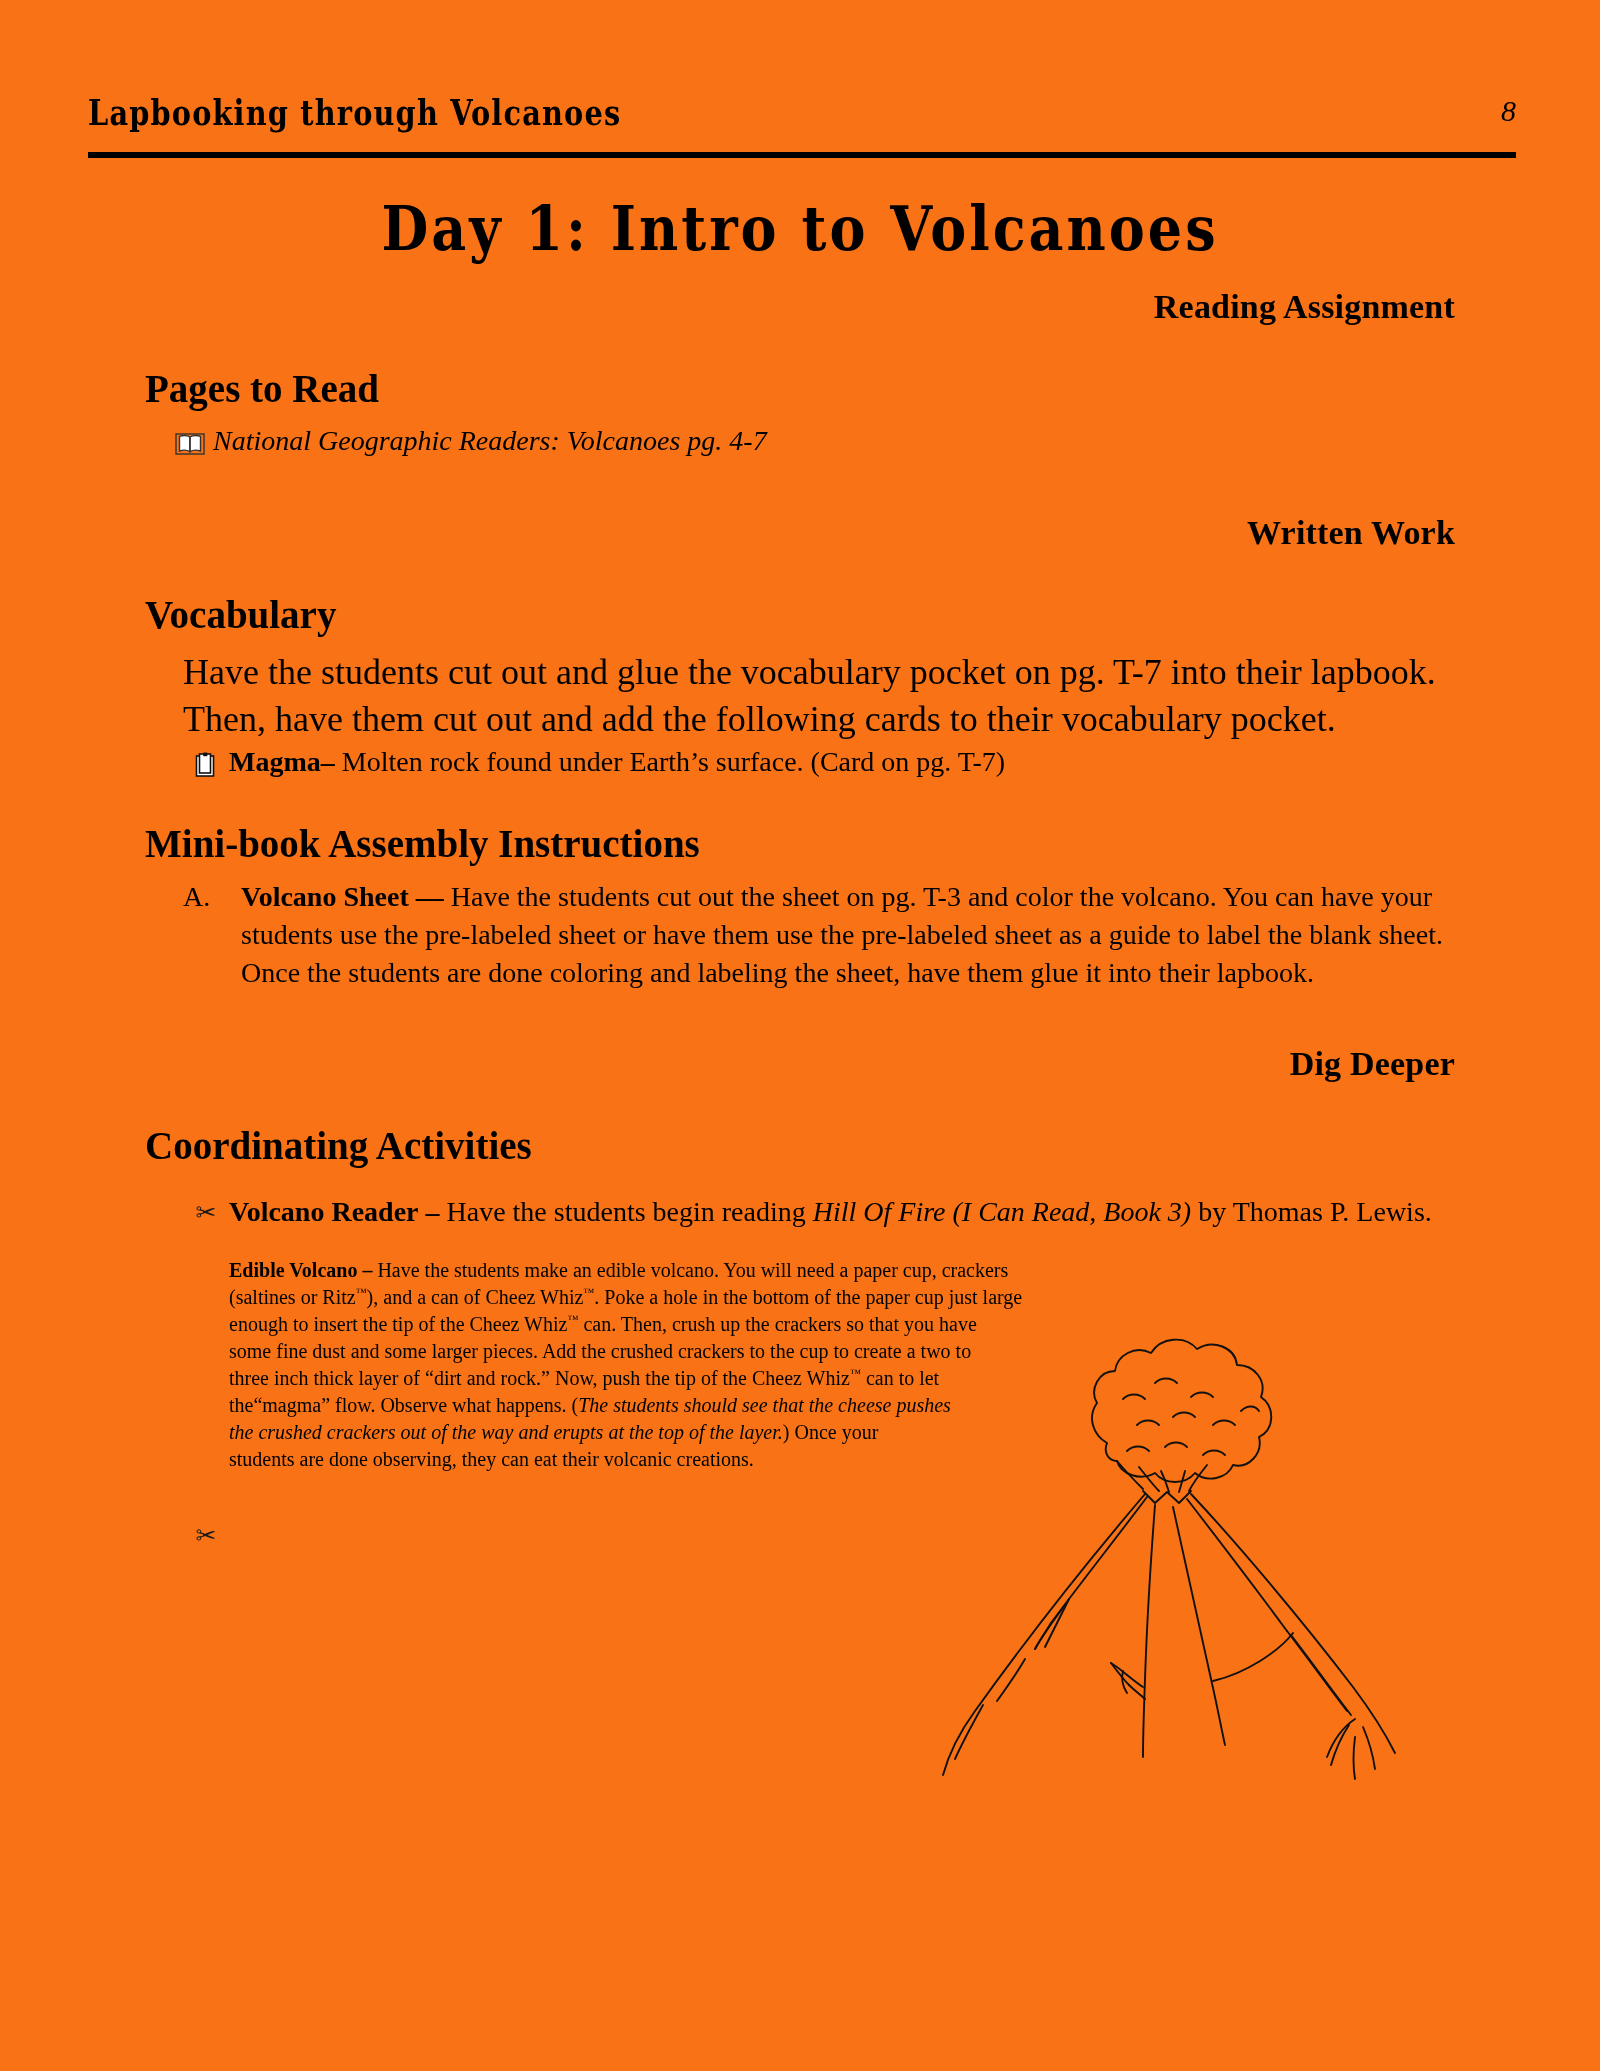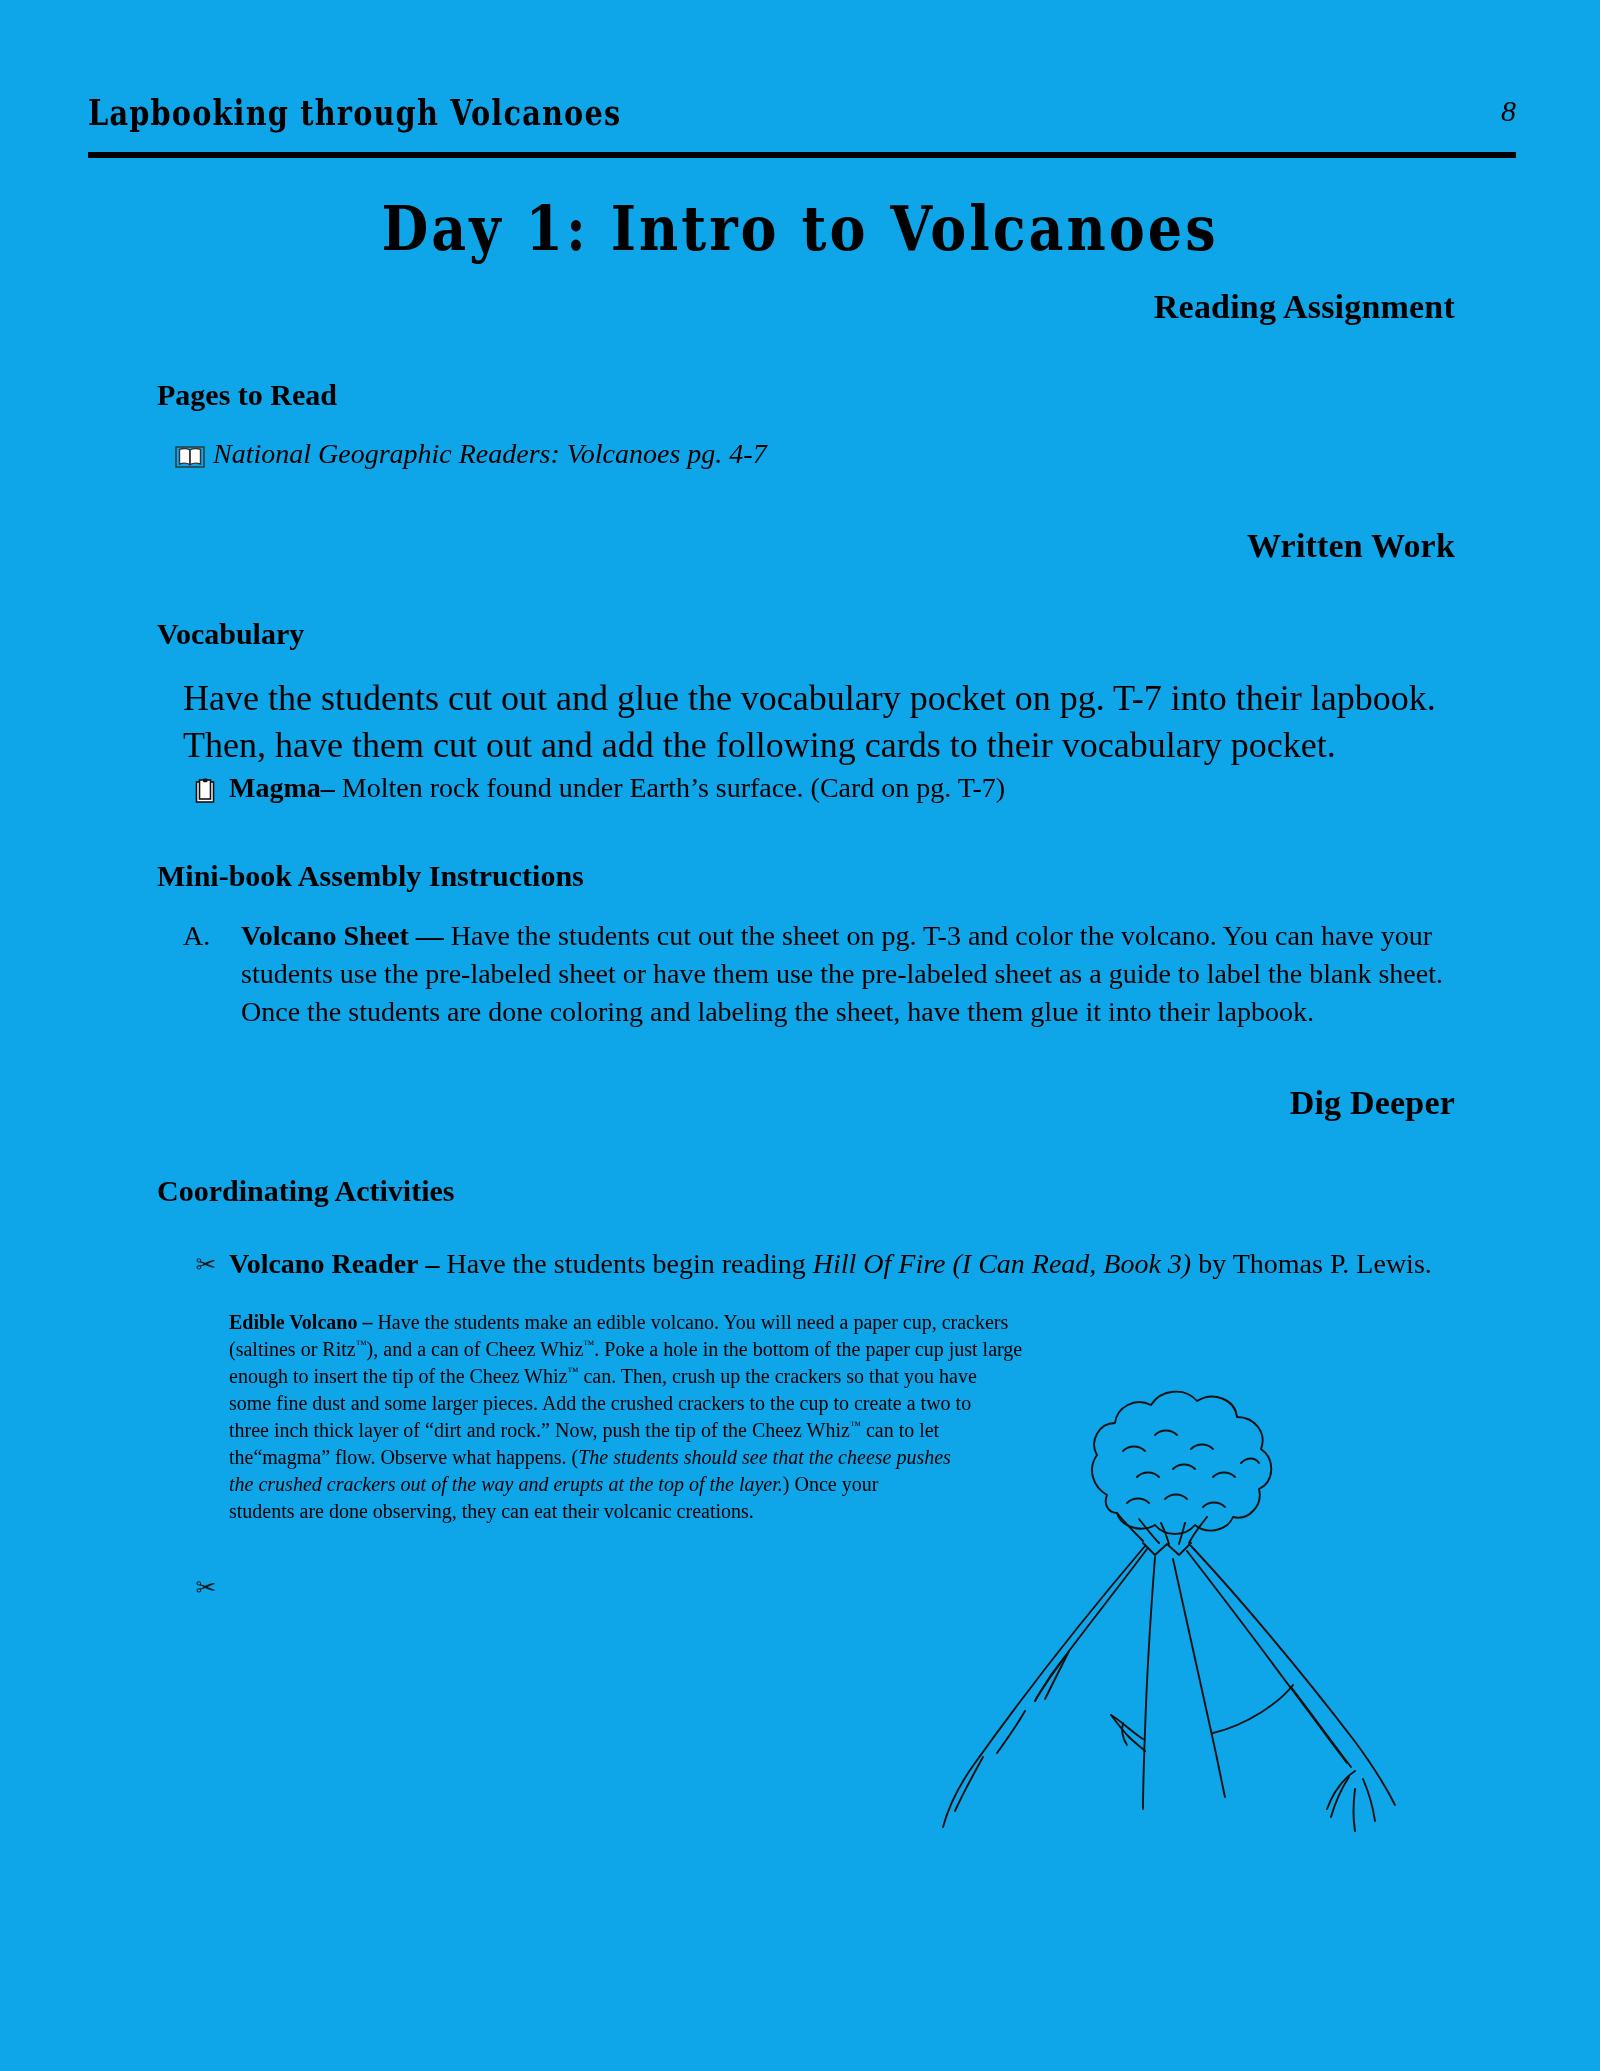--- a/index.html
+++ b/index.html
@@ -8,21 +8,21 @@
     background: #ffffff;
   }
   body {
     font-family: "Liberation Serif", "DejaVu Serif", serif;
     color: #000000;
   }
   .page {
     position: relative;
     width: 1600px;
     height: 2071px;
-    background: #0ea5e9;
+    background: #f97316;
     overflow: hidden;
     box-sizing: border-box;
   }
 
   
   .header {
     position: absolute;
     left: 88px;
     top: 92px;
     width: 1428px;
@@ -82,24 +82,24 @@
 
   .section-head {
     text-align: right;
     font-size: 34px;
     font-weight: 700;
     font-family: "Liberation Serif", serif;
     letter-spacing: 0.2px;
     margin: 0;
   }
   .sub-head {
-    font-size: 30px;
+    font-size: 39px;
     font-weight: 700;
     font-family: "Liberation Serif", serif;
-    margin: 12px;
+    margin: 0;
   }
   .body-para {
     font-size: 36px;
     line-height: 1.32;
     margin: 0;
     text-align: left;
   }
 
   
   .sp-1 { height: 12px; }

